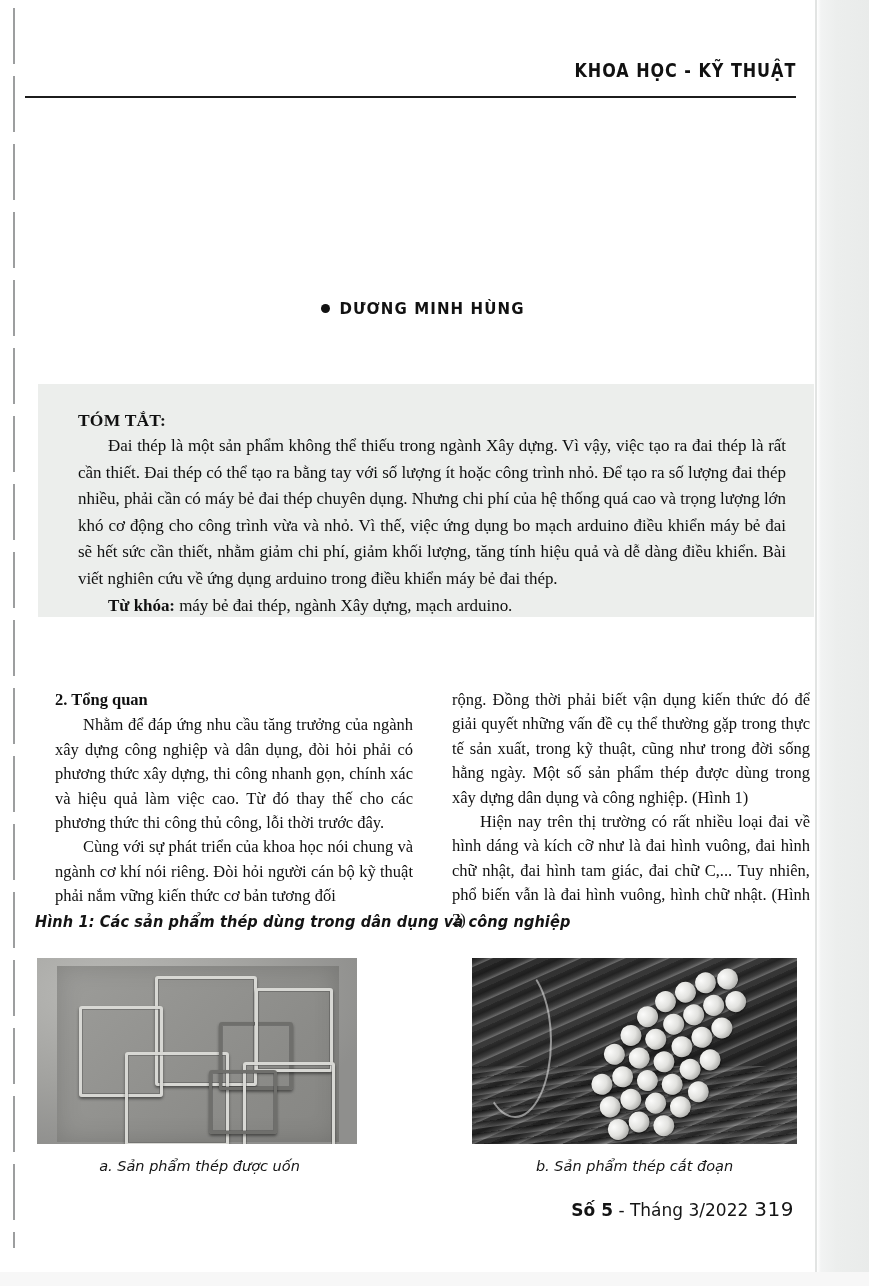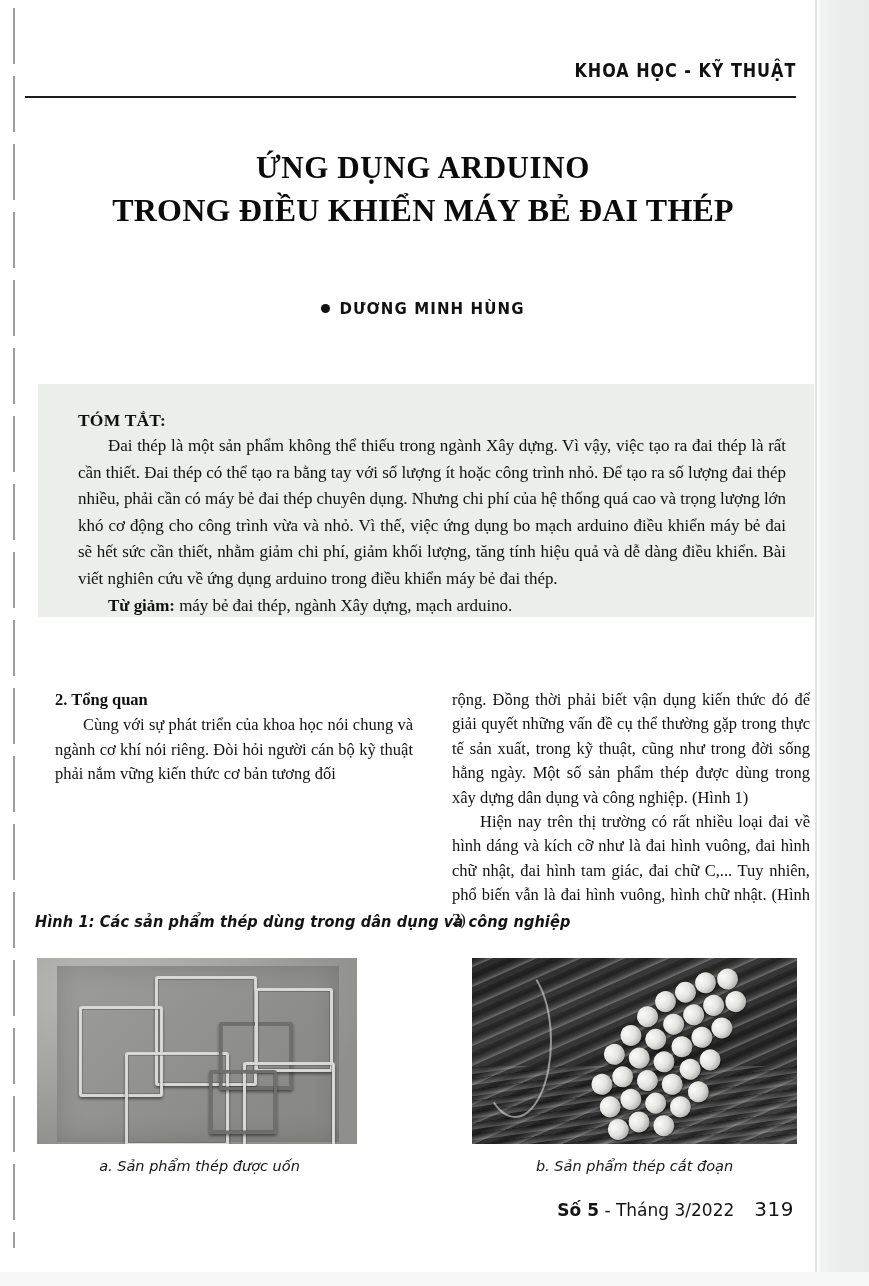--- a/index.html
+++ b/index.html
@@ -299,55 +299,52 @@
   .footer {
     position: absolute;
     right: 75px;
     top: 1197px;
     font-family: "DejaVu Sans", sans-serif;
     font-size: 17px;
     color: #141414;
     white-space: nowrap;
   }
   .footer b { font-weight: bold; }
-  .footer .pageno { font-size: 20px; margin-left: 20px; letter-spacing: .5px; }
+  .footer .pageno { font-size: 20px; margin-left: 6px; letter-spacing: .5px; }
 </style>
 </head>
 <body>
 
 <div class="page">
 
   <div class="scan-edge-right"></div>
   <div class="scan-edge-right-line"></div>
   <div class="scan-edge-bottom"></div>
   <div class="margin-rule"></div>
 
   <div class="kicker">KHOA HỌC - KỸ THUẬT</div>
   <div class="kicker-rule"></div>
 
-  <div class="title">
-    <span>ỨNG DỤNG ARDUINO</span>
-    <span class="line2">TRONG ĐIỀU KHIỂN MÁY BẺ ĐAI THÉP</span>
-  </div>
 
   <div class="author">
     <span class="bullet"></span><span>DƯƠNG MINH HÙNG</span>
   </div>
 
   <div class="abstract">
     <div class="abstract-inner">
       <h2>TÓM TẮT:</h2>
       <p>Đai thép là một sản phẩm không thể thiếu trong ngành Xây dựng. Vì vậy, việc tạo ra đai thép là rất cần thiết. Đai thép có thể tạo ra bằng tay với số lượng ít hoặc công trình nhỏ. Để tạo ra số lượng đai thép nhiều, phải cần có máy bẻ đai thép chuyên dụng. Nhưng chi phí của hệ thống quá cao và trọng lượng lớn khó cơ động cho công trình vừa và nhỏ. Vì thế, việc ứng dụng bo mạch arduino điều khiển máy bẻ đai sẽ hết sức cần thiết, nhằm giảm chi phí, giảm khối lượng, tăng tính hiệu quả và dễ dàng điều khiển. Bài viết nghiên cứu về ứng dụng arduino trong điều khiển máy bẻ đai thép.</p>
-      <p class="kw"><b>Từ giảm:</b><span> máy bẻ đai thép, ngành Xây dựng, mạch arduino.</span></p>
+      <p class="kw"><b>Từ khóa:</b><span> máy bẻ đai thép, ngành Xây dựng, mạch arduino.</span></p>
     </div>
   </div>
 
   <div class="cols">
     <div class="col">
       <h3>2. Tổng quan</h3>
+      <p>Nhằm để đáp ứng nhu cầu tăng trưởng của ngành xây dựng công nghiệp và dân dụng, đòi hỏi phải có phương thức xây dựng, thi công nhanh gọn, chính xác và hiệu quả làm việc cao. Từ đó thay thế cho các phương thức thi công thủ công, lỗi thời trước đây.</p>
       <p>Cùng với sự phát triển của khoa học nói chung và ngành cơ khí nói riêng. Đòi hỏi người cán bộ kỹ thuật phải nắm vững kiến thức cơ bản tương đối</p>
     </div>
     <div class="col">
       <p style="text-indent:0">rộng. Đồng thời phải biết vận dụng kiến thức đó để giải quyết những vấn đề cụ thể thường gặp trong thực tế sản xuất, trong kỹ thuật, cũng như trong đời sống hằng ngày. Một số sản phẩm thép được dùng trong xây dựng dân dụng và công nghiệp. (Hình 1)</p>
       <p>Hiện nay trên thị trường có rất nhiều loại đai về hình dáng và kích cỡ như là đai hình vuông, đai hình chữ nhật, đai hình tam giác, đai chữ C,... Tuy nhiên, phổ biến vẫn là đai hình vuông, hình chữ nhật. (Hình 2)</p>
     </div>
   </div>
 
   <div class="fig-caption">Hình 1: Các sản phẩm thép dùng trong dân dụng và công nghiệp</div>
 

